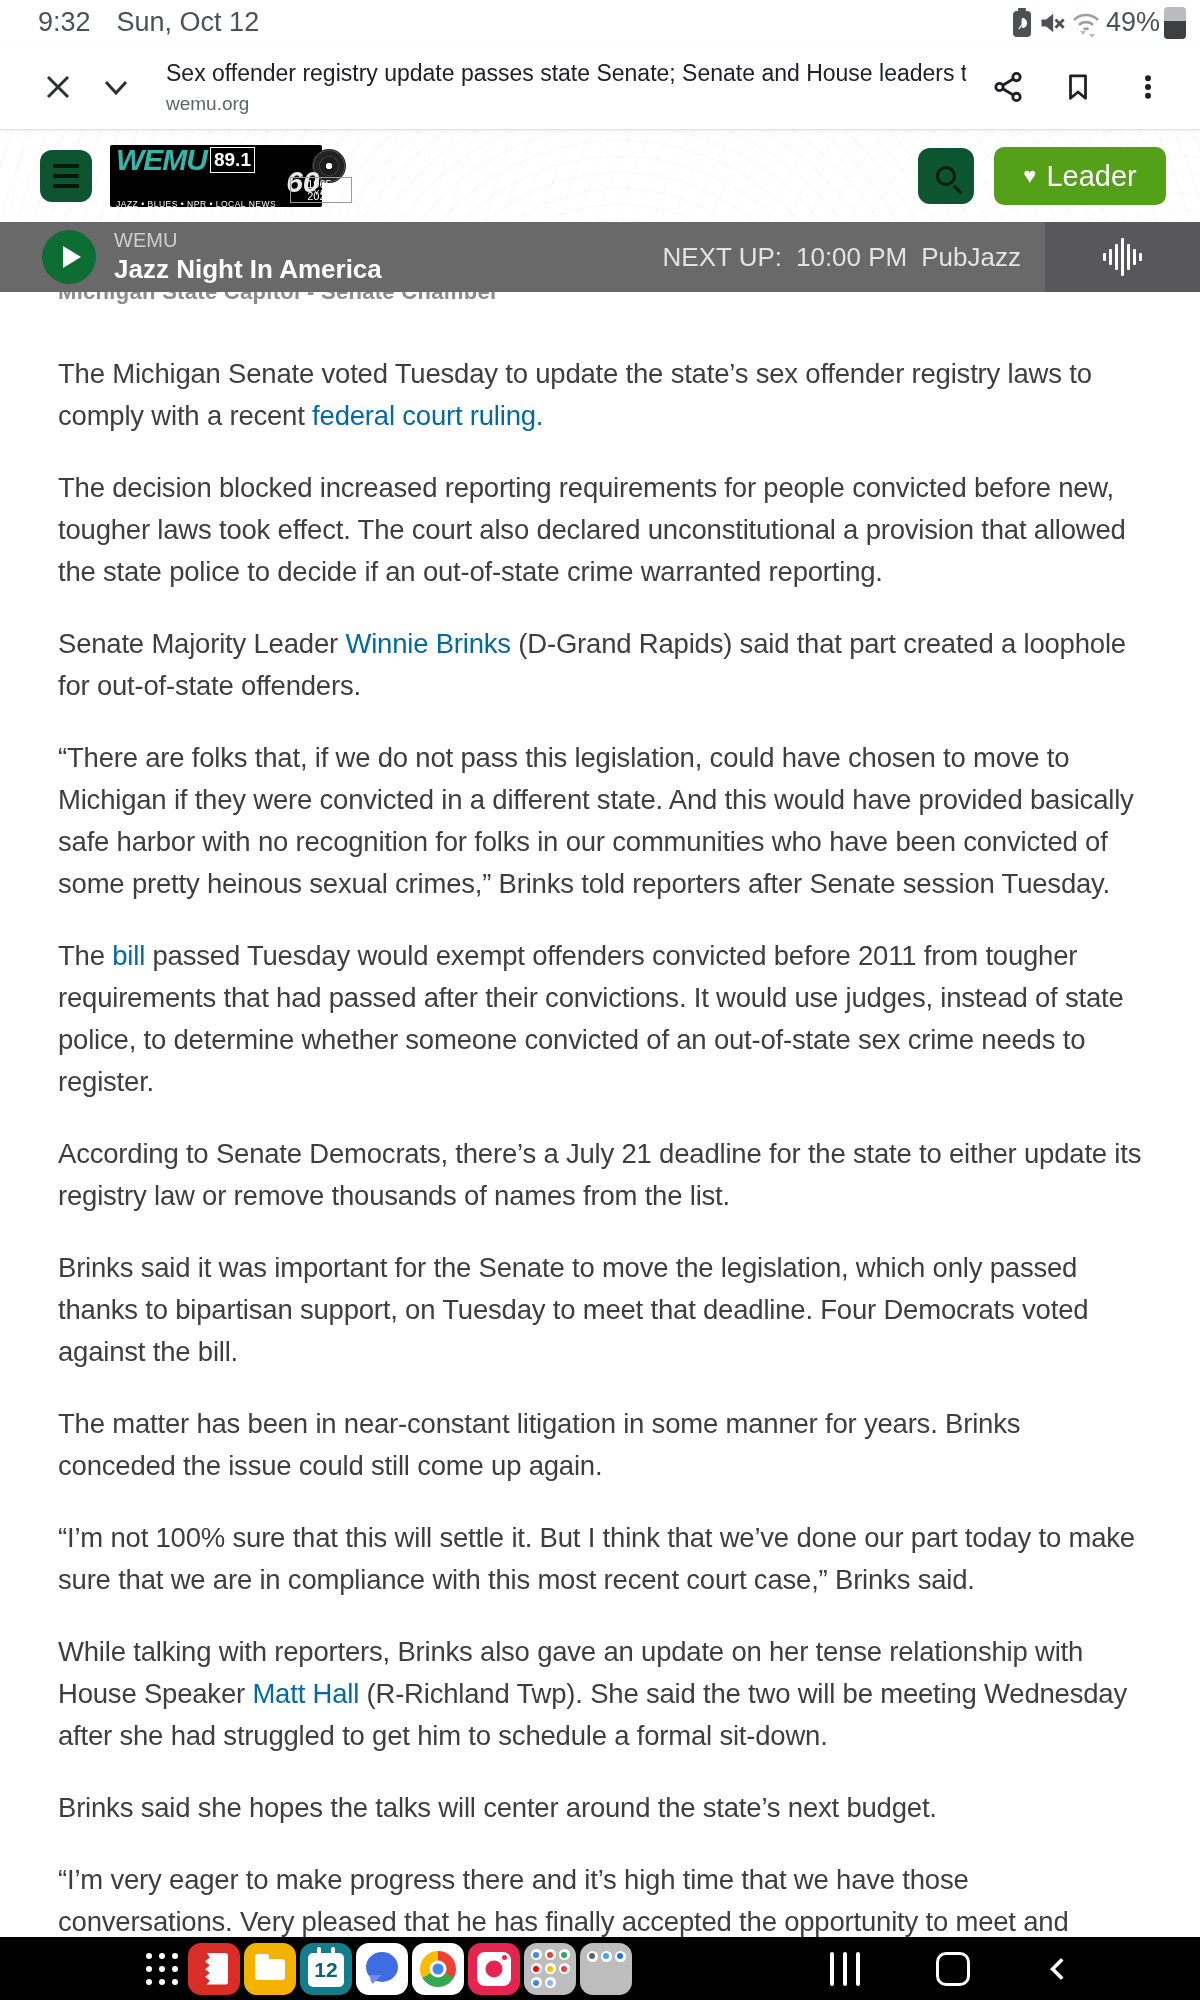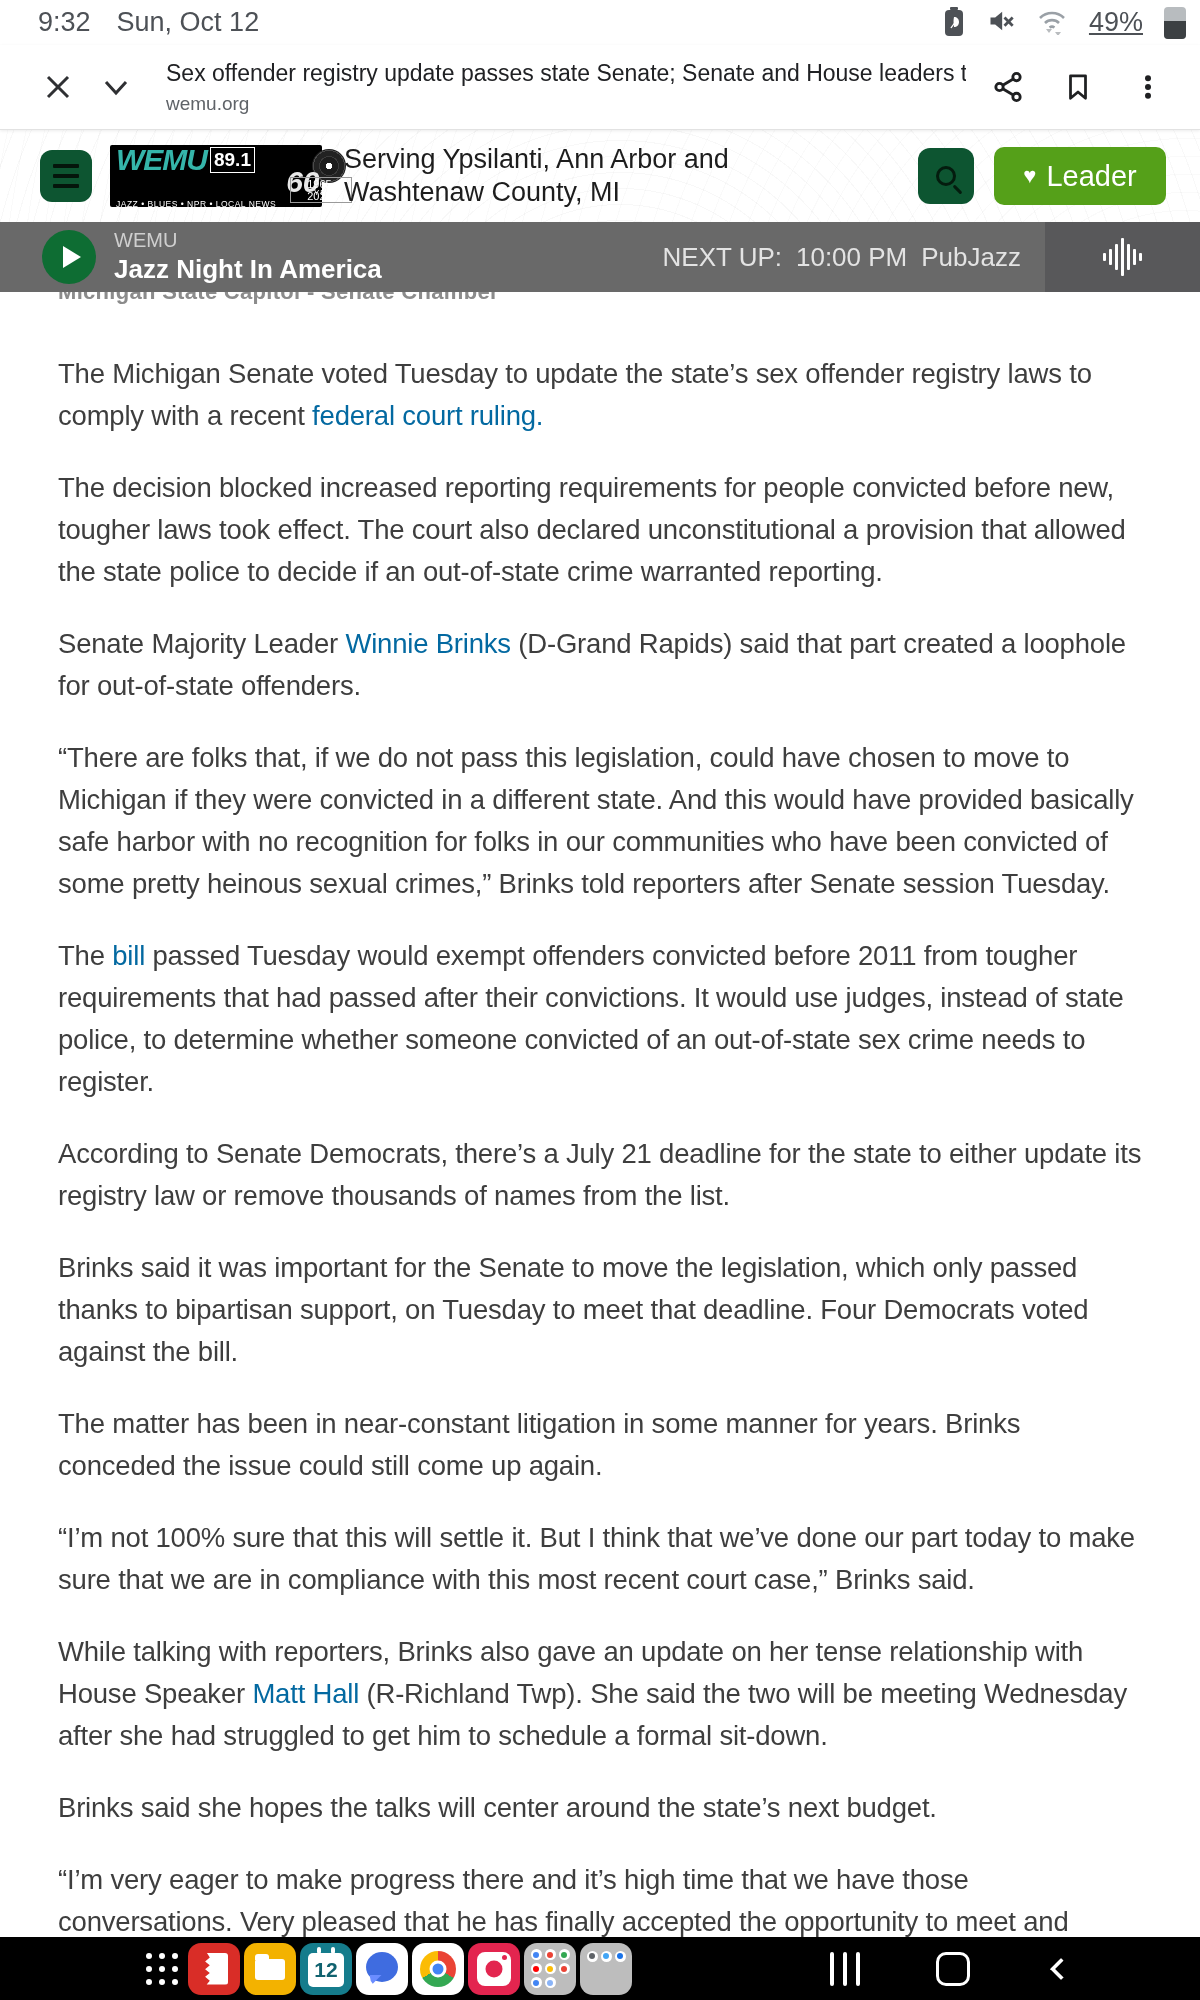--- a/index.html
+++ b/index.html
@@ -5,21 +5,21 @@
   * { margin:0; padding:0; box-sizing:border-box; }
   html,body { width:1200px; height:2000px; }
   body {
     font-family:"Liberation Sans","DejaVu Sans",sans-serif;
     background:#fff; color:#3e3e3e; overflow:hidden; position:relative;
   }
 
   
   .status-bar{height:45px; display:flex; align-items:center; padding:0 14px 0 38px; background:#fff;}
   .status-left{display:flex; gap:26px; font-size:27px; color:#4d5156;}
-  .status-right{margin-left:auto; display:flex; align-items:flex-start; gap:21px; color:#4d5156;text-decoration:underline;}
+  .status-right{margin-left:auto; display:flex; align-items:center; gap:4px; color:#4d5156;}
   .status-right svg{display:block;}
   .battery-pct{font-size:27px; color:#4d5156;}
   .batt-body{width:22px;height:32px;border-radius:4px;background:#b8bcbf;position:relative;overflow:hidden;}
   .batt-body::after{content:"";position:absolute;left:0;right:0;bottom:0;height:55%;background:#3c4043;}
 
   
   .tab-header{height:85px; background:#fff; display:flex; align-items:center; padding:0 30px 0 36px;
     border-bottom:1px solid #e2e2e2; box-shadow:0 1px 3px rgba(0,0,0,.08); position:relative; z-index:6;}
   .tab-icon{width:44px;height:44px;display:flex;align-items:center;justify-content:center;cursor:pointer;}
   .tab-title-block{margin-left:28px; flex:1; min-width:0; padding-right:20px;}
@@ -214,24 +214,20 @@
       </div>
       <div class="logo-tags">JAZZ • BLUES • NPR • LOCAL NEWS</div>
     </div>
     <div class="logo-60">
       <span class="vinyl"></span>
       <span class="sixty">60</span>
       <span class="years">YEARS</span>
       <span class="year-range">1965-2025</span>
     </div>
   </div>
-  <div class="site-tagline">
-    <div>Serving Ypsilanti, Ann Arbor and</div>
-    <div>Washtenaw County, MI</div>
-  </div>
   <div class="search-btn">
       <span class="magnifier"></span>
     </div>
   <button class="donate-btn">
     <span class="donate-heart">♥</span>
     <span>Leader</span>
   </button>
 </div>
 
 <div class="player-bar">

